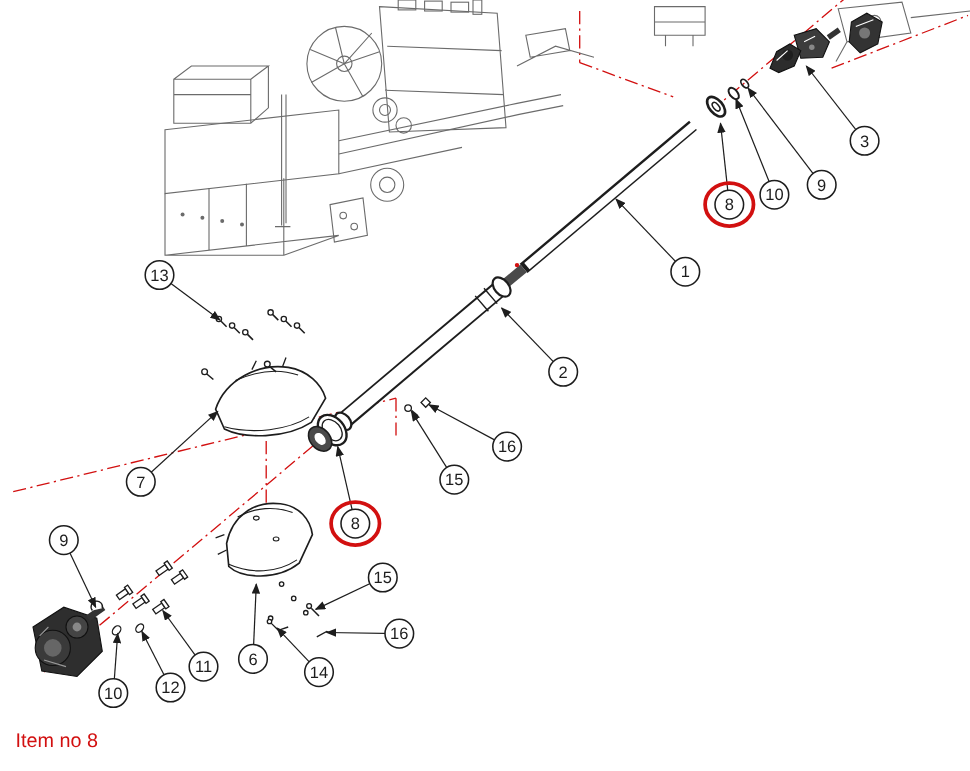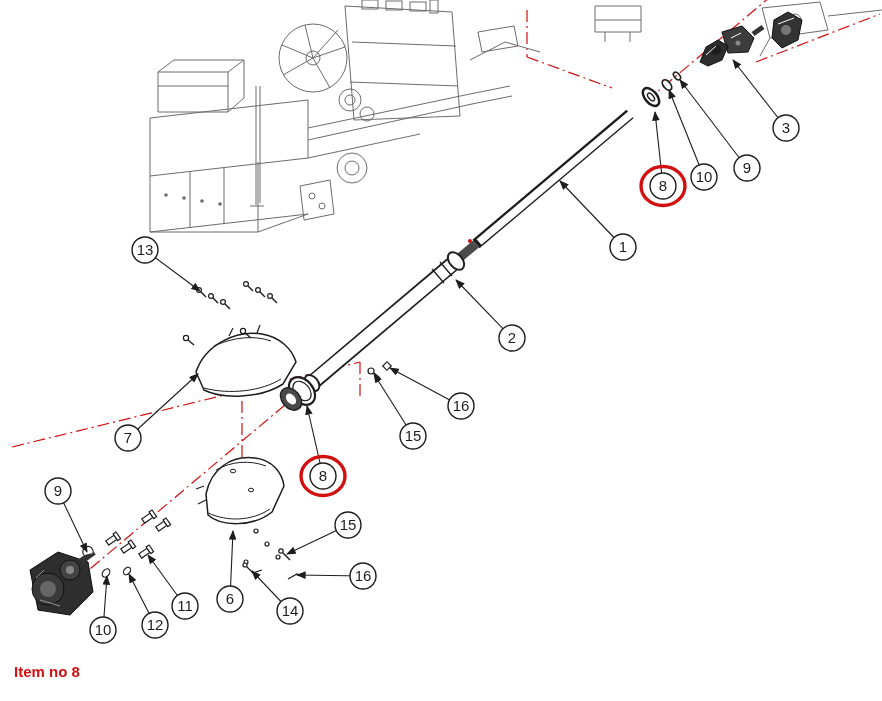--- a/index.html
+++ b/index.html
@@ -17,21 +17,21 @@
   .sketch .dot{fill:var(--sketch);stroke:none;}
   .fastener circle,.fastener rect,.fastener ellipse,.fastener line,.fastener path{
     stroke:var(--line);fill:#fff;stroke-width:1.2;}
   .fastener line{fill:none;stroke-width:1.4;}
   .leader{stroke:var(--line);stroke-width:1.1;}
   .balloon{fill:#fff;stroke:var(--line);stroke-width:1.4;}
   .balloon-label{fill:var(--line);font-family:"Liberation Sans",sans-serif;font-size:15px;
                  text-anchor:middle;}
   .highlight-ring{fill:none;stroke:var(--highlight);stroke-width:3.4;}
   .caption{position:absolute;left:14px;top:663px;color:var(--highlight);
-           font-weight:bold;font-size:15px;}
+           font-weight:normal;font-size:18px;}
 </style>
 </head>
 <body>
 
 <div id="stage">
   <svg id="diagram-svg" width="882" height="701" viewBox="0 0 882 701">
     <defs>
       <marker id="arrow" viewBox="0 0 10 8" refX="9" refY="4" markerWidth="9" markerHeight="7" orient="auto">
         <path d="M0,0 L10,4 L0,8 Z" fill="#1d1d1d"></path>
       </marker>

